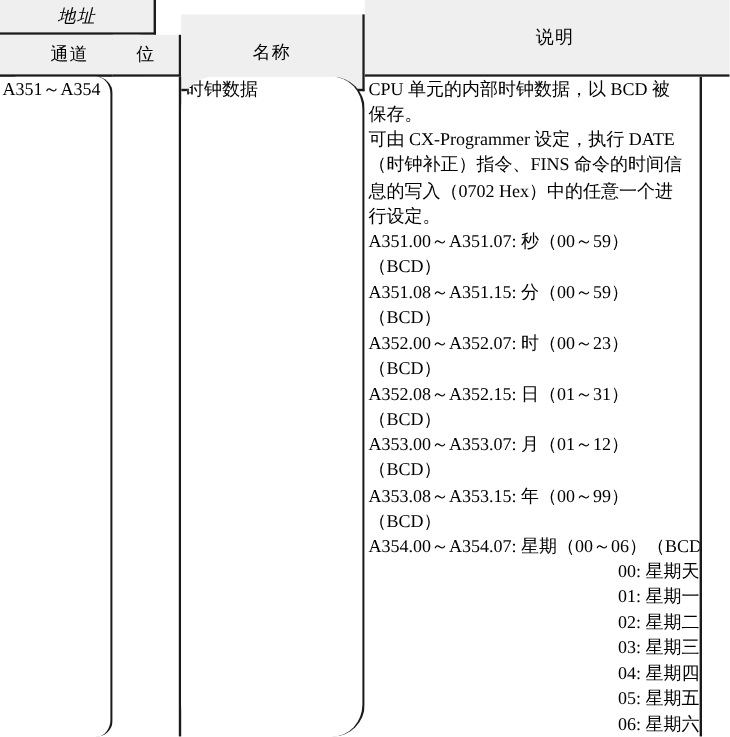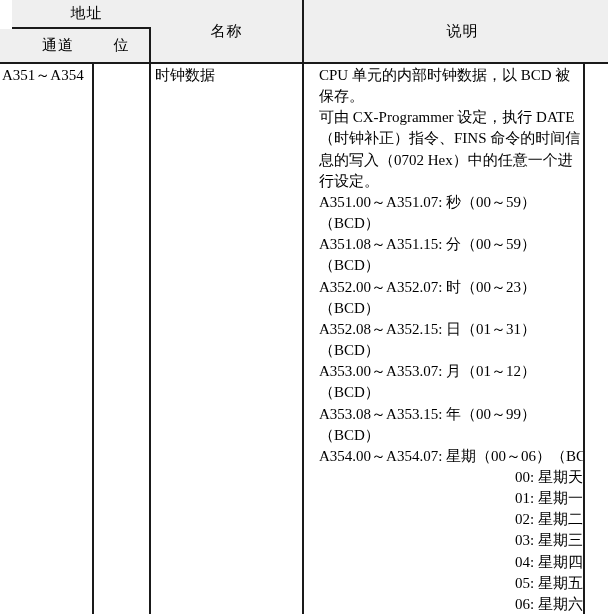--- a/index.html
+++ b/index.html
@@ -25,40 +25,40 @@
     background: #efefef;
     display: flex;
     align-items: center;
     justify-content: center;
     font-family: "Liberation Sans", "DejaVu Sans", sans-serif;
     font-size: 15px;
     letter-spacing: 1px;
   }
   .b-r { border-right: 2px solid #1a1a1a; }
   .b-b { border-bottom: 2px solid #1a1a1a; }
-  #h-addr    { left: 12px;   top: 0;  width: 151px; height: 29px; }
+  #h-addr    { left: 0;   top: 0;  width: 130px; height: 29px; font-style: italic; }
   #h-channel { left: 0;   top: 29px; width: 118px;  height: 35px; }
   #h-bit     { left: 94px; top: 29px; width: 57px; height: 35px; }
-  #h-name    { left: 151px; top: 0; width: 153px; height: 64px; }
+  #h-name    { left: 151px; top: 12px; width: 153px; height: 64px; }
   #h-desc    { left: 304px; top: 0; width: 319px; height: 64px; }
   #h-extra   { left: 585px; top: 0; width: 23px;  height: 64px; }
   
   .bcell {
     top: 64px;
     height: 550px;
     background: #ffffff;
     font-family: "Liberation Serif", "DejaVu Serif", serif;
     font-size: 15px;
     line-height: 21.15px;
     white-space: pre;
   }
-  #b-channel { left: 0;   width: 94px;  padding: 1px 1px 0 2px; }
+  #b-channel { left: 0;   width: 94px;  padding: 1px 1px 0 2px; border-radius: 14px; }
   #b-bit     { left: 94px; width: 57px; }
-  #b-name    { left: 151px; width: 153px; padding: 1px 0 0 4px; }
-  #b-desc    { left: 304px; width: 281px; padding: 1px 0 0 15px; }
+  #b-name    { left: 151px; width: 153px; padding: 1px 0 0 4px; border-radius: 27px; }
+  #b-desc    { left: 304px; width: 281px; padding: 1px 0 0 3px; }
   #b-extra   { left: 585px; width: 23px; }
   .line { white-space: pre; }
   .line.indent { padding-left: 152px; text-align: right; }
 </style>
 </head>
 <body>
 
 <div class="page">
   <div class="table">
 

